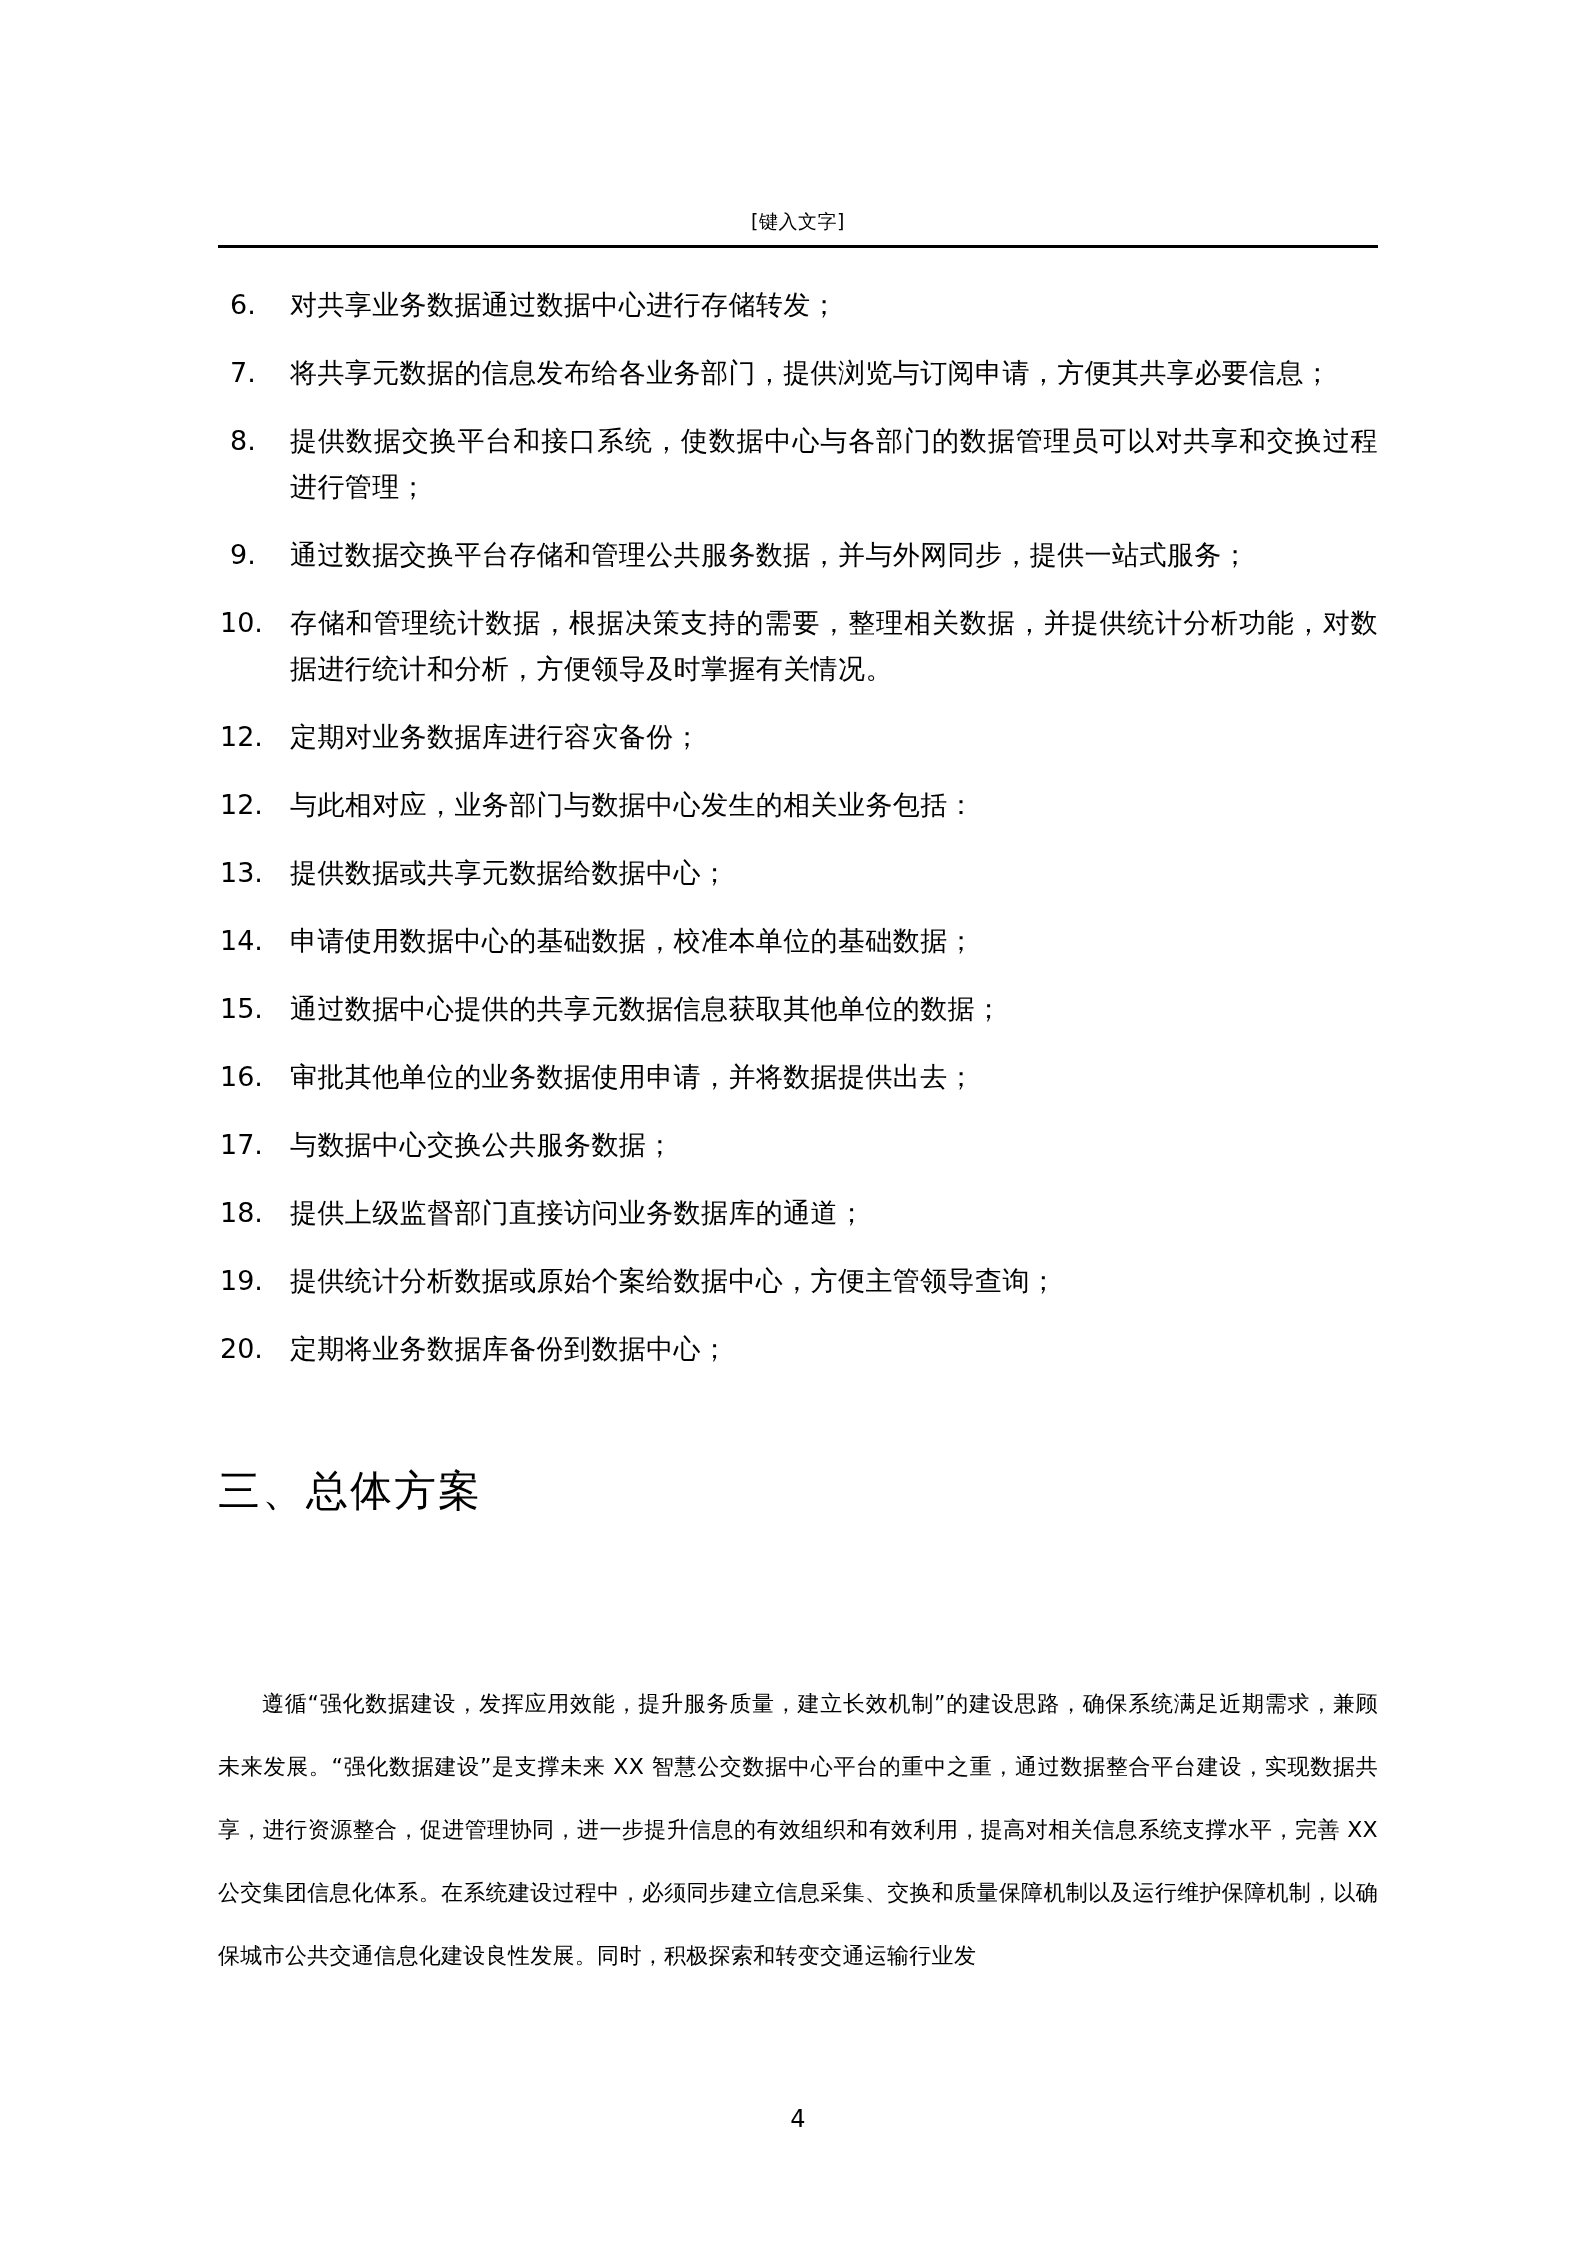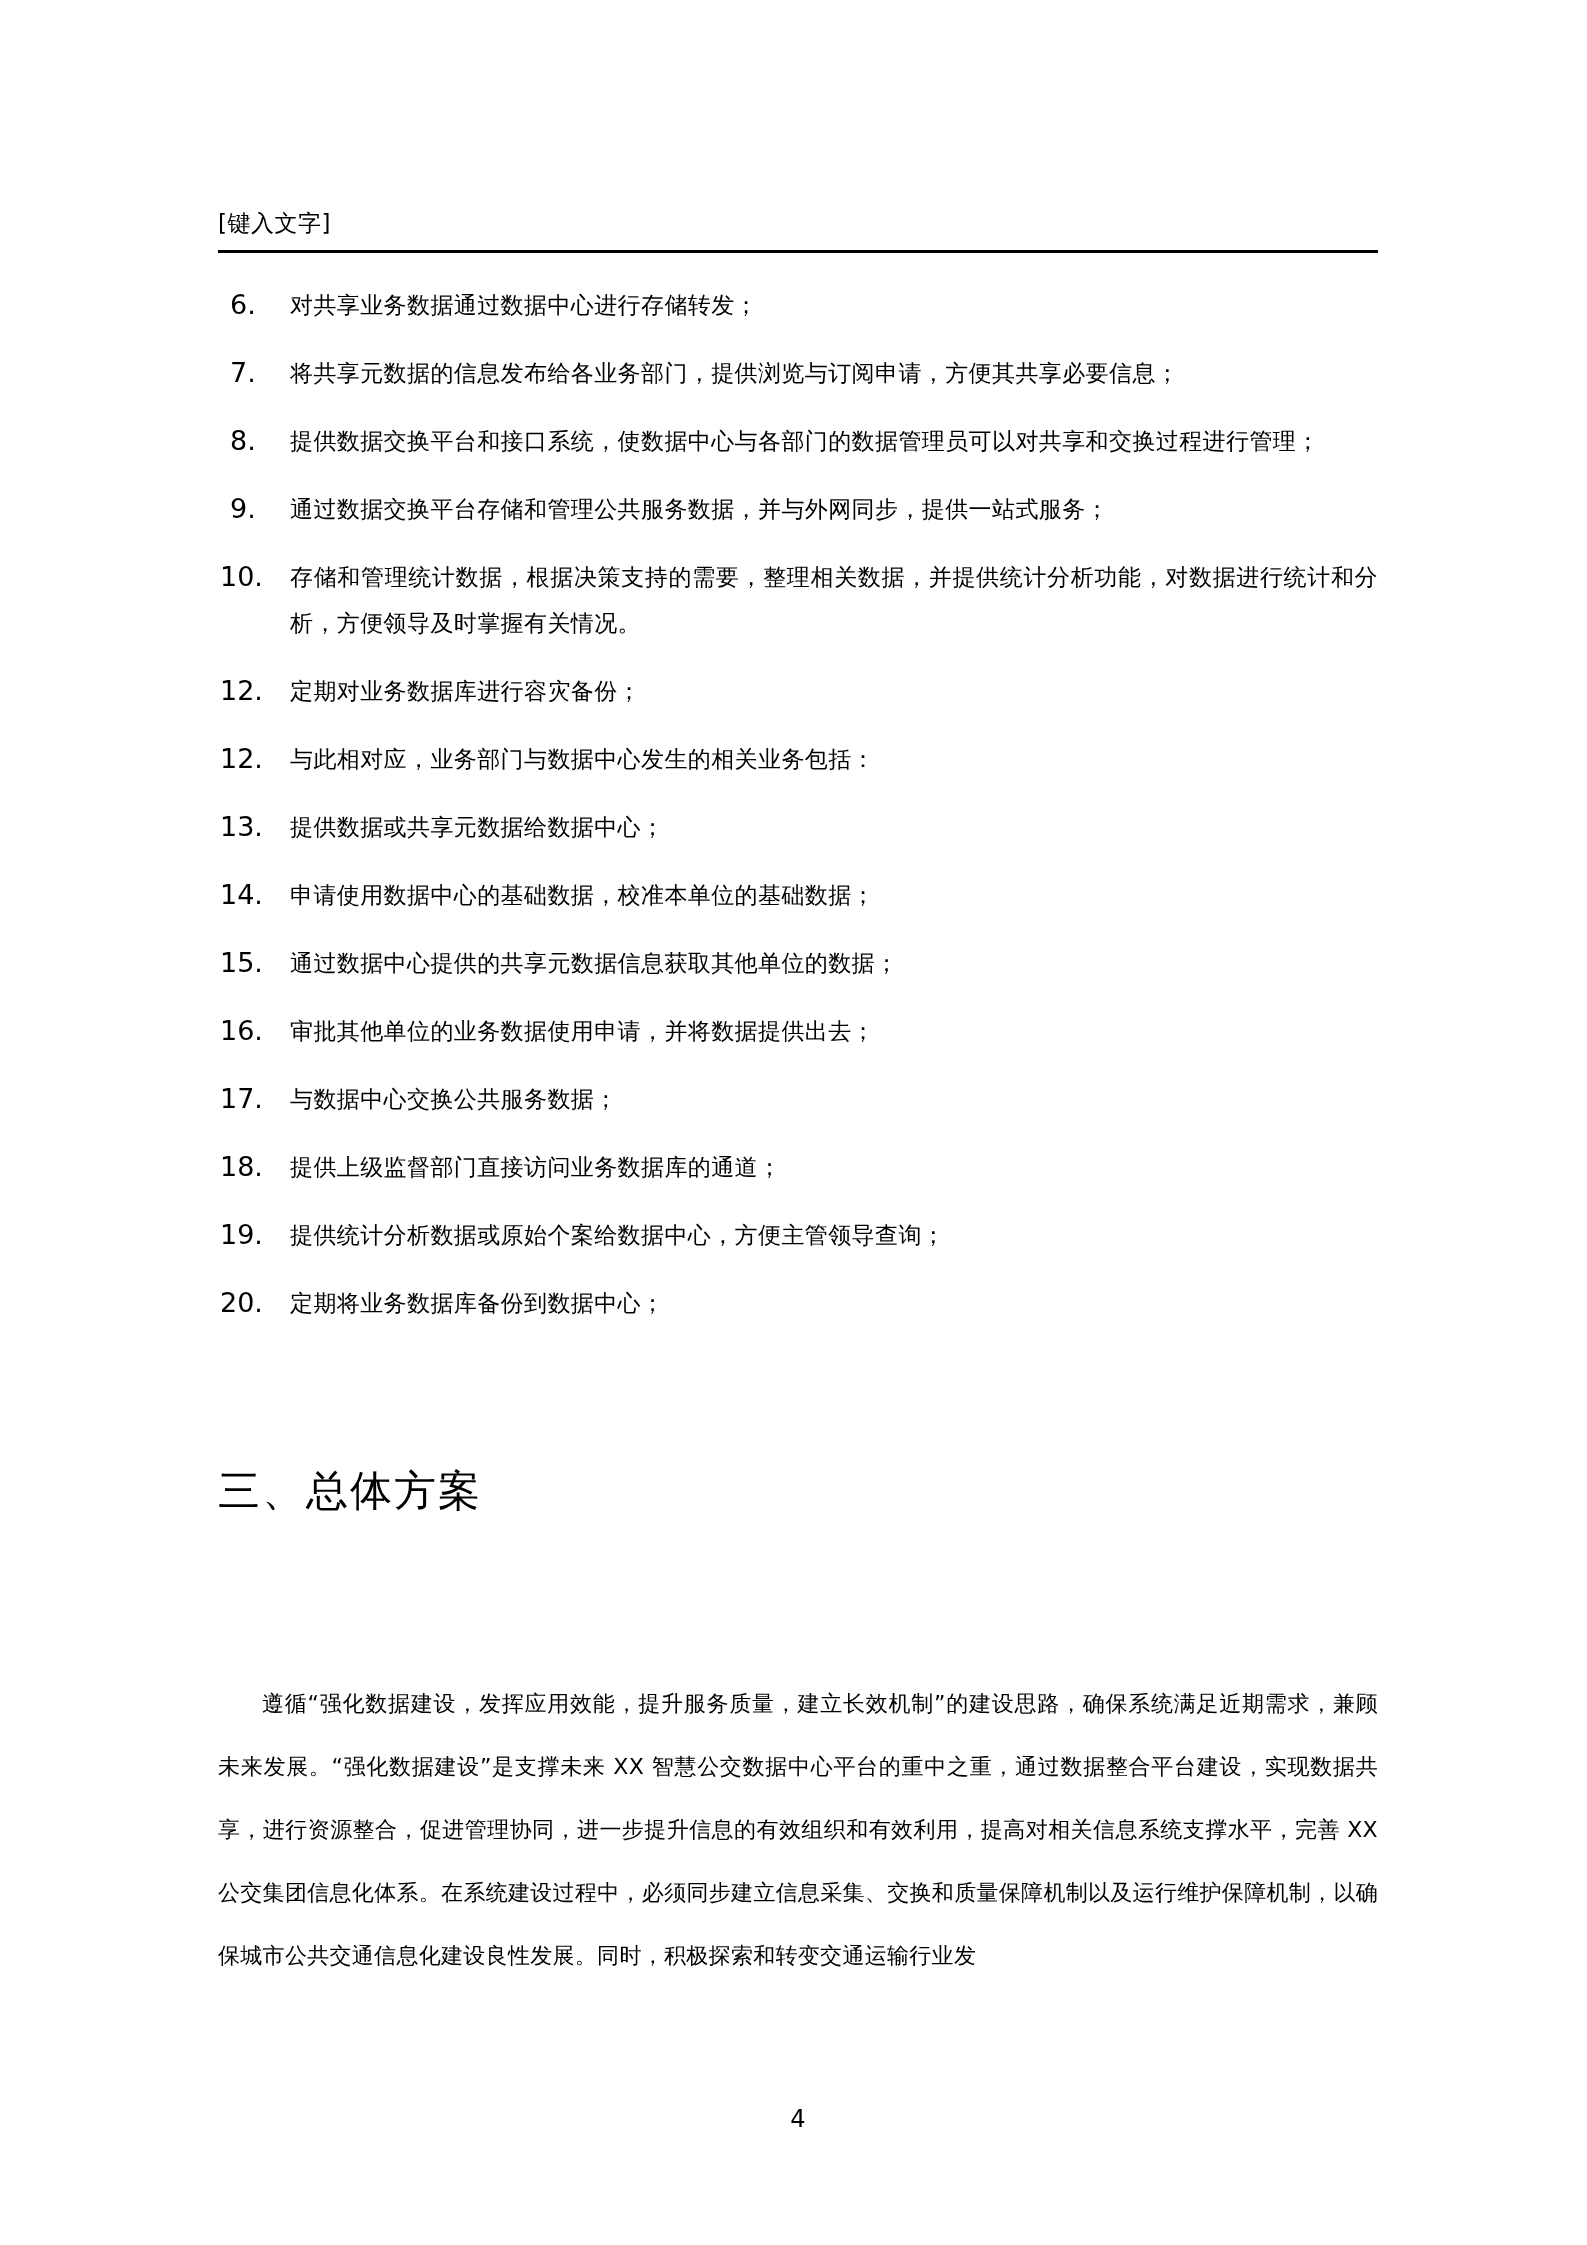--- a/index.html
+++ b/index.html
@@ -29,22 +29,22 @@
   }
 
   
   .header {
     position: absolute;
     left: 0;
     top: 210px;
     width: 1160px;
   }
   .header-text {
-    text-align: left;
-    font-size: 23px;
+    text-align: center;
+    font-size: 19px;
     line-height: 1.2;
     letter-spacing: 0.5px;
     color: #000;
   }
   .header-rule {
     margin-top: 12px;
     border-bottom: 3px solid #000;
     width: 100%;
   }
 
@@ -68,21 +68,21 @@
     text-align: left;
     padding-left: 12px;
     box-sizing: border-box;
     white-space: nowrap;
   }
   .li-num.wide {
     padding-left: 2px;
   }
   .li-text {
     flex: 1 1 auto;
-    font-size: 23px;
+    font-size: 27px;
     line-height: 46px;
     text-align: justify;
     text-justify: inter-ideograph;
     letter-spacing: 0.4px;
   }
 
   
   .h1 {
     position: absolute;
     left: 0;

